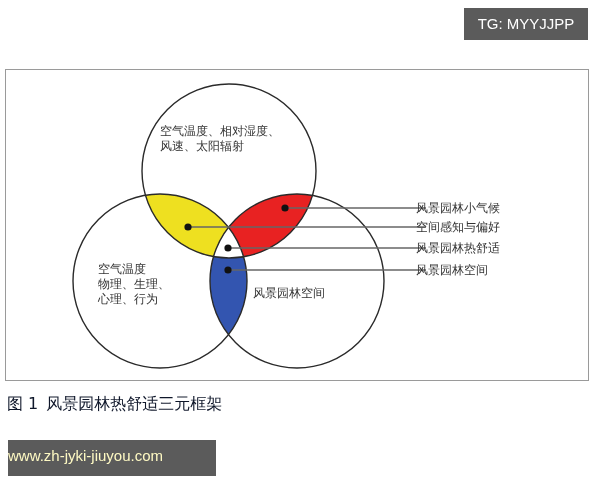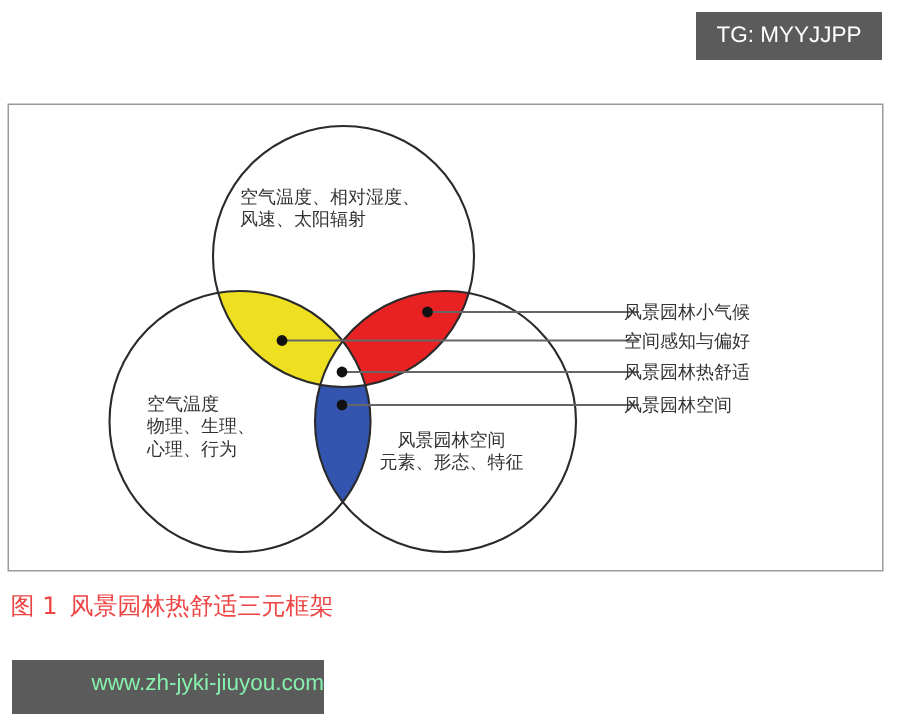--- a/index.html
+++ b/index.html
@@ -4,24 +4,24 @@
 <style>
   html,body{margin:0;padding:0;}
   body{width:600px;height:480px;background:#ffffff;position:relative;overflow:hidden;
        font-family:"DejaVu Sans","Liberation Sans",sans-serif;}
   .tg-badge{position:absolute;left:464px;top:8px;width:124px;height:32px;background:#5b5b5b;
        color:#ffffff;font-family:"Liberation Sans",sans-serif;font-size:15px;line-height:32px;text-align:center;}
   .frame{position:absolute;left:5px;top:69px;width:584px;height:312px;border:1px solid #9a9a9a;box-sizing:border-box;background:#fff;}
   svg.venn{position:absolute;left:0;top:0;}
   .lbl{position:absolute;font-size:12px;line-height:15px;color:#333;white-space:nowrap;}
   .callout{position:absolute;left:416px;font-size:12px;color:#333;white-space:nowrap;line-height:14px;}
-  .caption{position:absolute;left:7px;top:394px;font-size:16px;color:#ef4444;white-space:nowrap;text-align:right;}
+  .caption{position:absolute;left:7px;top:394px;font-size:16px;color:#0f172a;white-space:nowrap;text-align:right;}
   .caption .num{margin-right:8px;}
-  .url-badge{position:absolute;left:8px;top:440px;width:208px;height:36px;background:#5b5b5b;color:#86efac;
-       font-family:"Liberation Sans",sans-serif;font-size:15px;line-height:32px;text-align:right;}
+  .url-badge{position:absolute;left:8px;top:440px;width:208px;height:36px;background:#5b5b5b;color:#fef9c3;
+       font-family:"Liberation Sans",sans-serif;font-size:15px;line-height:32px;text-align:left;}
 </style>
 </head>
 <body>
 
 <div class="tg-badge">TG: MYYJJPP</div>
 
 <div class="frame"></div>
 
 <svg class="venn" width="600" height="480">
   <defs>
@@ -72,21 +72,20 @@
   <div>空气温度、相对湿度、</div>
   <div>风速、太阳辐射</div>
 </div>
 <div class="lbl" style="left:98px;top:262px;">
   <div>空气温度</div>
   <div>物理、生理、</div>
   <div>心理、行为</div>
 </div>
 <div class="lbl" style="left:253px;top:286px;text-align:center;">
   <div>风景园林空间</div>
-  <div>元素、形态、特征</div>
 </div>
 
 <div class="callout" style="top:201px;">风景园林小气候</div>
 <div class="callout" style="top:220px;">空间感知与偏好</div>
 <div class="callout" style="top:241px;">风景园林热舒适</div>
 <div class="callout" style="top:263px;">风景园林空间</div>
 
 <div class="caption">
   <span class="num">图 1</span><span>风景园林热舒适三元框架</span>
 </div>

